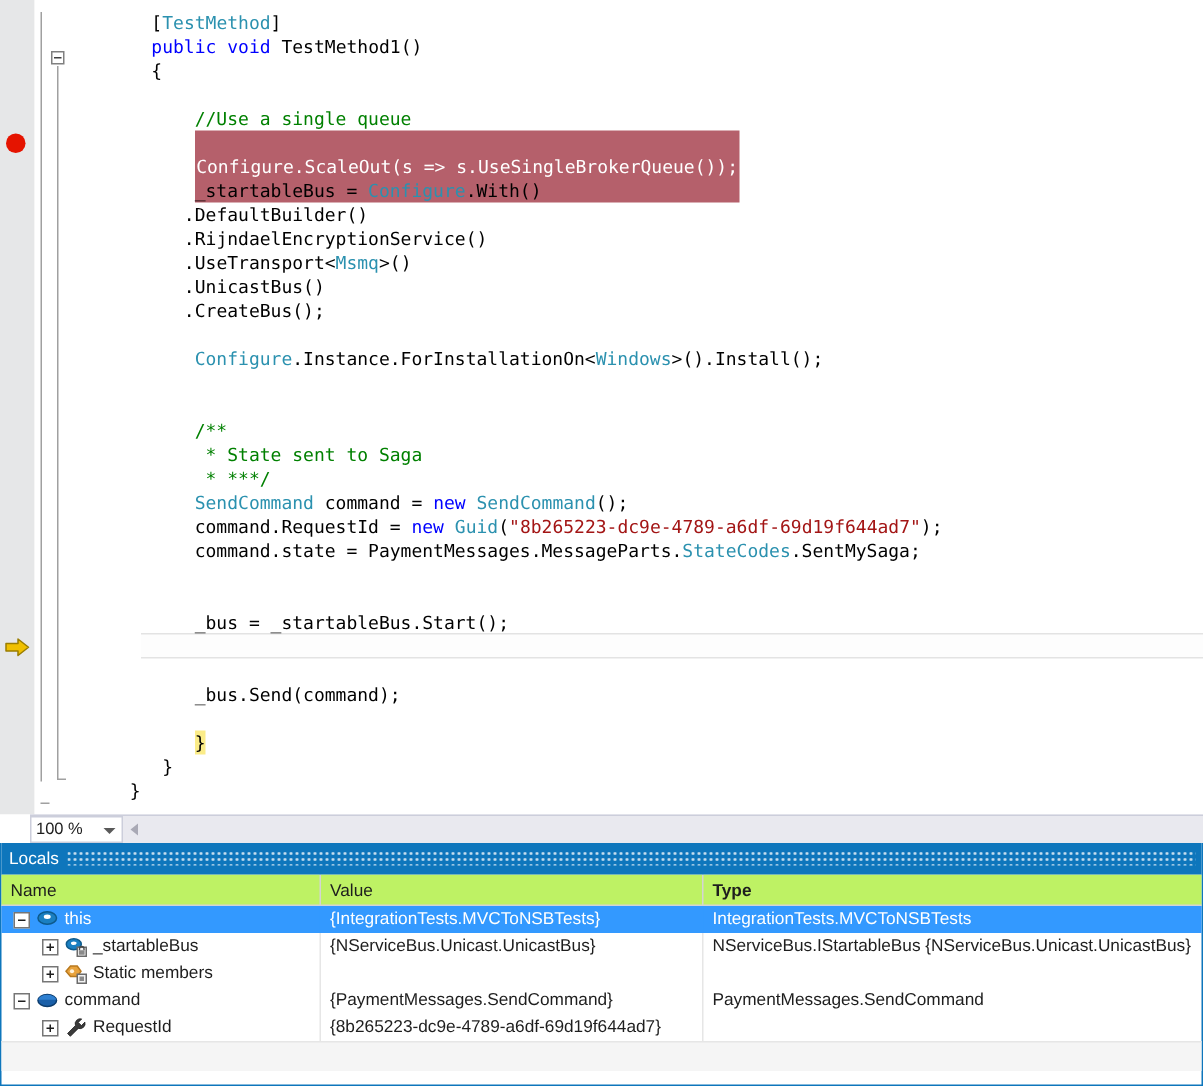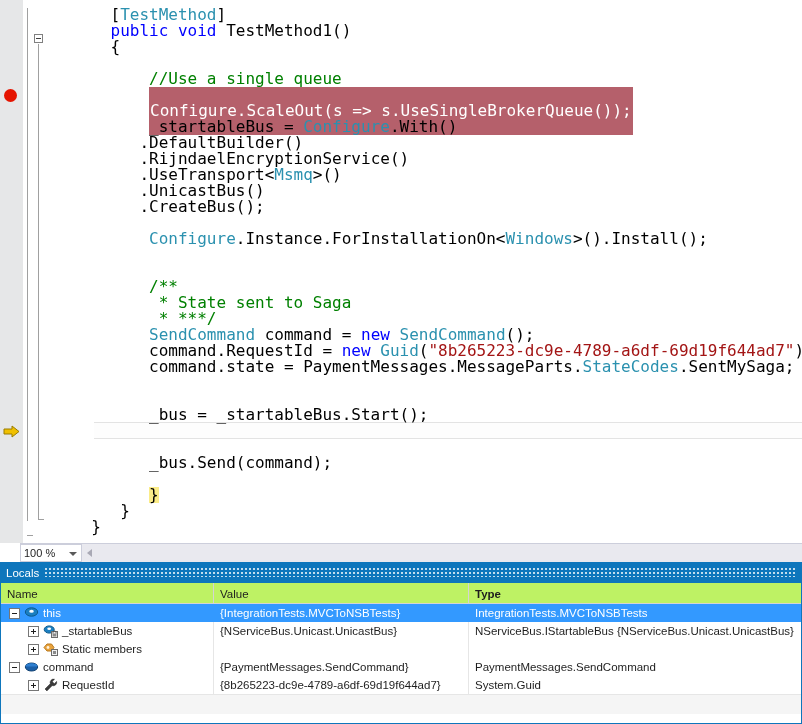--- a/index.html
+++ b/index.html
@@ -32,21 +32,21 @@
     background: #ffffff;
   }
   .code-surface {
     position: absolute; left: 47px; top: 0; right: 0; height: 543px;
     background: #ffffff;
   }
 
   .code-lines {
     position: absolute; left: 0; top: 7px; width: 100%;
     font-family: "DejaVu Sans Mono", "Liberation Mono", monospace;
-    font-size: 16px;
+    font-size: 12px;
     line-height: 16px;
     color: #000000;
     white-space: pre;
   }
   .ln { height: 16px; padding-left: 25px; }
 
   
   .k { color: #0000ff; }          
   .t { color: #2b91af; }          
   .c { color: #008000; }          
@@ -328,19 +328,18 @@
         </div>
         <div class="grow">
           <div class="gc name ind1">
             <span class="exp plus"></span>
             <span class="vicon"><svg width="15" height="14" viewBox="0 0 15 14">
                 <path d="M11.5 1.3 a3.4 3.4 0 0 0-4.2 4.4 L2 11 l1.9 1.9 L9.2 7.6 a3.4 3.4 0 0 0 4.4-4.2 L11.3 5.7 L9.2 3.6 Z" fill="#3b3b3b" stroke="#1e1e1e" stroke-width="0.5"></path>
               </svg></span>
             <span class="vlabel">RequestId</span>
           </div>
           <div class="gc value">{8b265223-dc9e-4789-a6df-69d19f644ad7}</div>
-          <div class="gc type">System.Guid</div>
         </div>
       </div>
     <div class="locals-footer"></div>
   </div>
 
 </div>
 
 </body></html>

